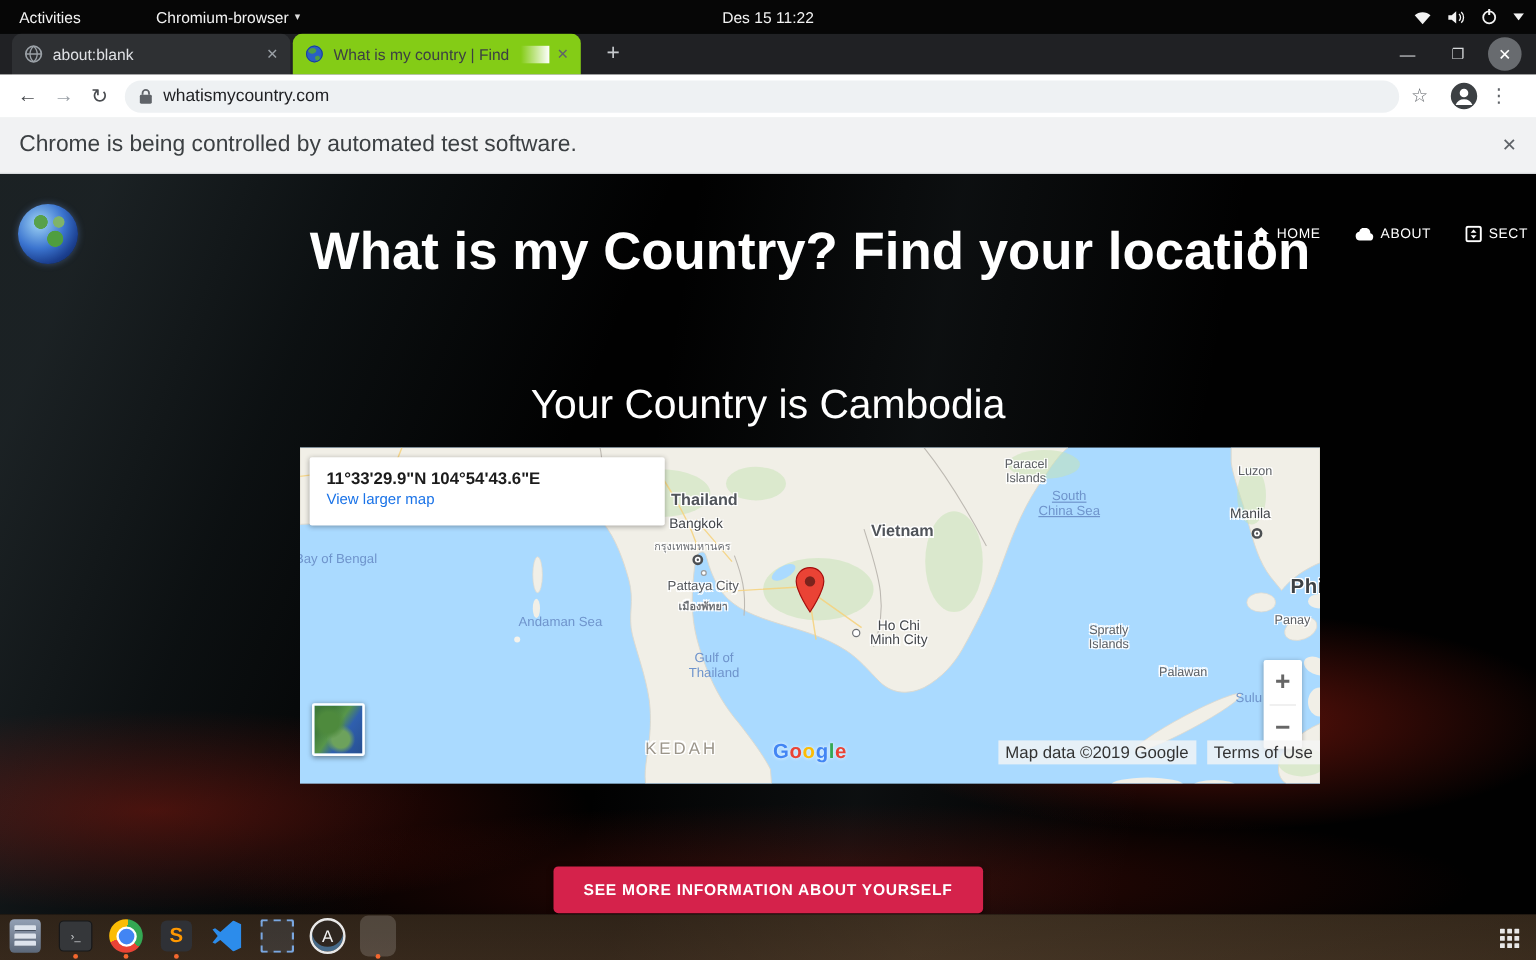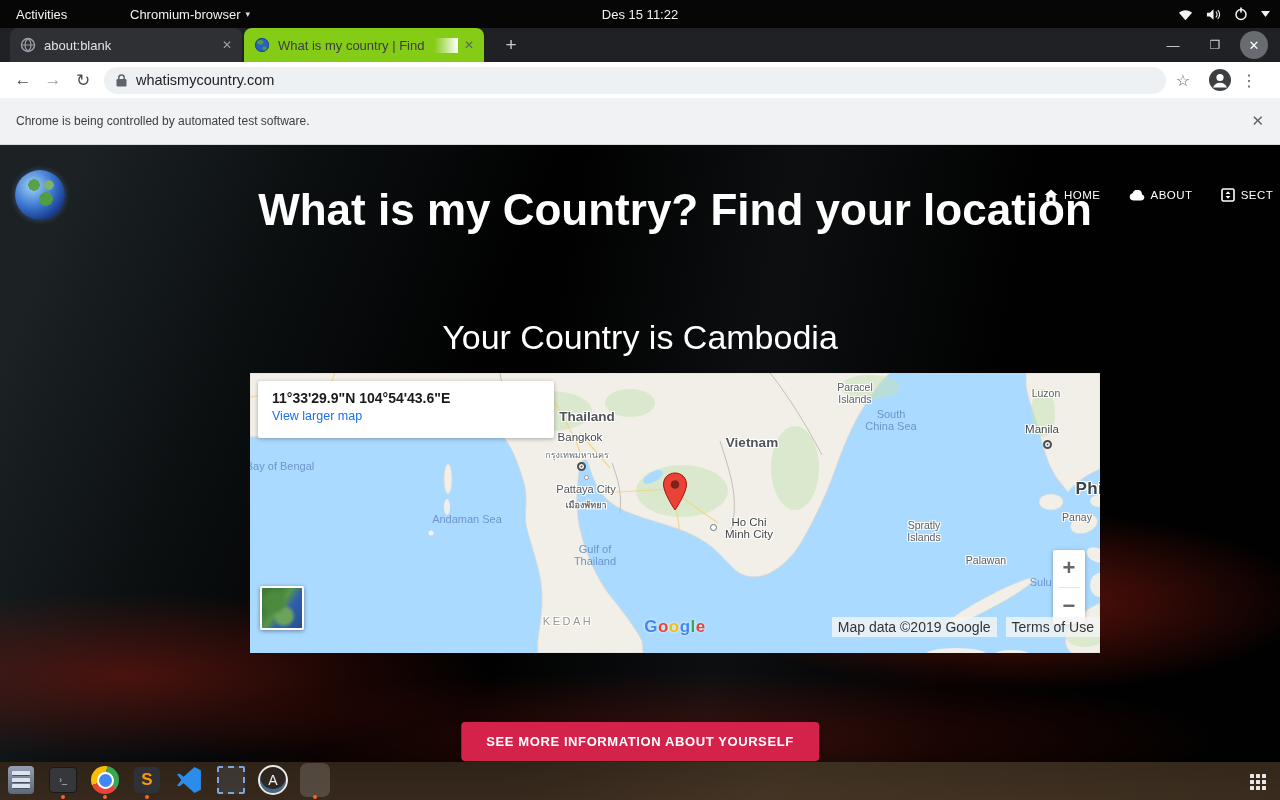--- a/index.html
+++ b/index.html
@@ -44,21 +44,21 @@
   .omnibox{height:27px;width:1062px;margin-left:6px;background:#eef1f3;border-radius:14px;
     display:flex;align-items:center;padding:0 12px;box-sizing:border-box;flex:none;cursor:text;}
   .omni-lock{margin-right:9px;display:flex;}
   .omni-url{font-size:14.5px;color:#202124;}
   .tb-star{width:34px;text-align:center;font-size:16px;color:#5f6368;cursor:pointer;}
   .tb-avatar{width:24px;height:24px;margin-left:8px;cursor:pointer;}
   .tb-menu{width:34px;text-align:center;font-size:16px;color:#5f6368;cursor:pointer;letter-spacing:0;}
 
   .infobar{position:absolute;left:0;top:98px;width:1280px;height:46px;background:#f1f2f3;
     border-bottom:1px solid #d8dadc;z-index:40;display:flex;align-items:center;}
-  .infobar-msg{margin-left:16px;font-size:12px;color:#3c4043;}
+  .infobar-msg{margin-left:16px;font-size:19px;color:#3c4043;}
   .infobar-close{position:absolute;right:16px;font-size:15px;color:#5f6368;cursor:pointer;}
 
   
   .viewport{position:absolute;left:0;top:144px;width:1280px;height:618px;overflow:hidden;
     background:
       radial-gradient(ellipse 430px 130px at 79% 74%, rgba(190,35,20,.50), transparent 70%),
       radial-gradient(ellipse 520px 120px at 10% 86%, rgba(160,25,12,.42), transparent 70%),
       radial-gradient(ellipse 700px 90px at 55% 96%, rgba(120,20,10,.40), transparent 75%),
       linear-gradient(112deg, rgba(105,130,140,.25) 6%, rgba(70,95,105,.16) 20%, transparent 37%),
       linear-gradient(100deg, transparent 42%, rgba(90,110,120,.13) 58%, transparent 75%),
@@ -89,21 +89,21 @@
   .map svg.land{position:absolute;left:0;top:0;}
   .mlabel{position:absolute;transform:translateX(-50%);white-space:pre-line;text-align:center;
     z-index:3;pointer-events:none;
     text-shadow:1px 1px 0 #fff,-1px -1px 0 #fff,1px -1px 0 #fff,-1px 1px 0 #fff,0 0 2px #fff;}
   .mlabel.water{color:#6f94cc;font-size:11px;text-shadow:none;}
   .mlabel.country{color:#50545a;font-size:13.5px;font-weight:bold;}
   .mlabel.countrybig{color:#3e4246;font-size:17px;font-weight:bold;letter-spacing:.4px;}
   .mlabel.city{color:#43464b;font-size:11.5px;}
   .mlabel.citysm{color:#54575c;font-size:11px;}
   .mlabel.small{color:#5b5e63;font-size:10.5px;}
-  .mlabel.region{color:#9b958a;font-size:11px;letter-spacing:2.5px;}
+  .mlabel.region{color:#9b958a;font-size:14px;letter-spacing:2.5px;}
   .mlabel.thai{color:#6c6f74;font-size:9px;}
   .mdot{position:absolute;z-index:3;border-radius:50%;box-sizing:border-box;pointer-events:none;}
   .mdot.capital{width:9px;height:9px;border:2px solid #4c4f52;background:#fff;
     box-shadow:inset 0 0 0 1.5px #fff, inset 0 0 0 4px #4c4f52;}
   .mdot.city{width:7px;height:7px;border:1.5px solid #6e7175;background:#fff;}
   .mdot.town{width:5px;height:5px;border:1px solid #97999c;background:#fff;}
   .marker{position:absolute;left:412px;top:99px;z-index:4;}
   .info-card{position:absolute;left:8px;top:8px;width:296px;height:57px;background:#fff;
     border-radius:2px;box-shadow:0 1px 4px rgba(0,0,0,.3);z-index:6;padding:9px 14px;box-sizing:border-box;}
   .ic-coords{font-size:14px;font-weight:bold;color:#1b1b1b;}
@@ -342,21 +342,21 @@
           <div class="mlabel citysm" style="left: 336px; top: 110px;">Pattaya City</div>
           <div class="mlabel thai" style="left: 336px; top: 125px; font-weight: bold;">เมืองพัทยา</div>
           <div class="mlabel water" style="left: 345px; top: 170px;">Gulf of
 Thailand</div>
           <div class="mlabel region" style="left: 318px; top: 242px;">KEDAH</div>
           <div class="mlabel country" style="left: 502px; top: 62px;">Vietnam</div>
           <div class="mlabel city" style="left: 499px; top: 143px;">Ho Chi
 Minh City</div>
           <div class="mlabel small" style="left: 605px; top: 8px;">Paracel
 Islands</div>
-          <div class="mlabel water" style="left: 641px; top: 35px;">South
+          <div class="mlabel water" style="left: 641px; top: 35px; text-decoration: underline;">South
 China Sea</div>
           <div class="mlabel small" style="left: 796px; top: 14px;">Luzon</div>
           <div class="mlabel city" style="left: 792px; top: 50px;">Manila</div>
           <div class="mlabel countrybig" style="left: 873px; top: 106px;">Philippines</div>
           <div class="mlabel small" style="left: 827px; top: 138px;">Panay</div>
           <div class="mlabel small" style="left: 674px; top: 146px;">Spratly
 Islands</div>
           <div class="mlabel small" style="left: 736px; top: 181px;">Palawan</div>
           <div class="mlabel water" style="left: 802px; top: 203px;">Sulu Sea</div>
         </div>

